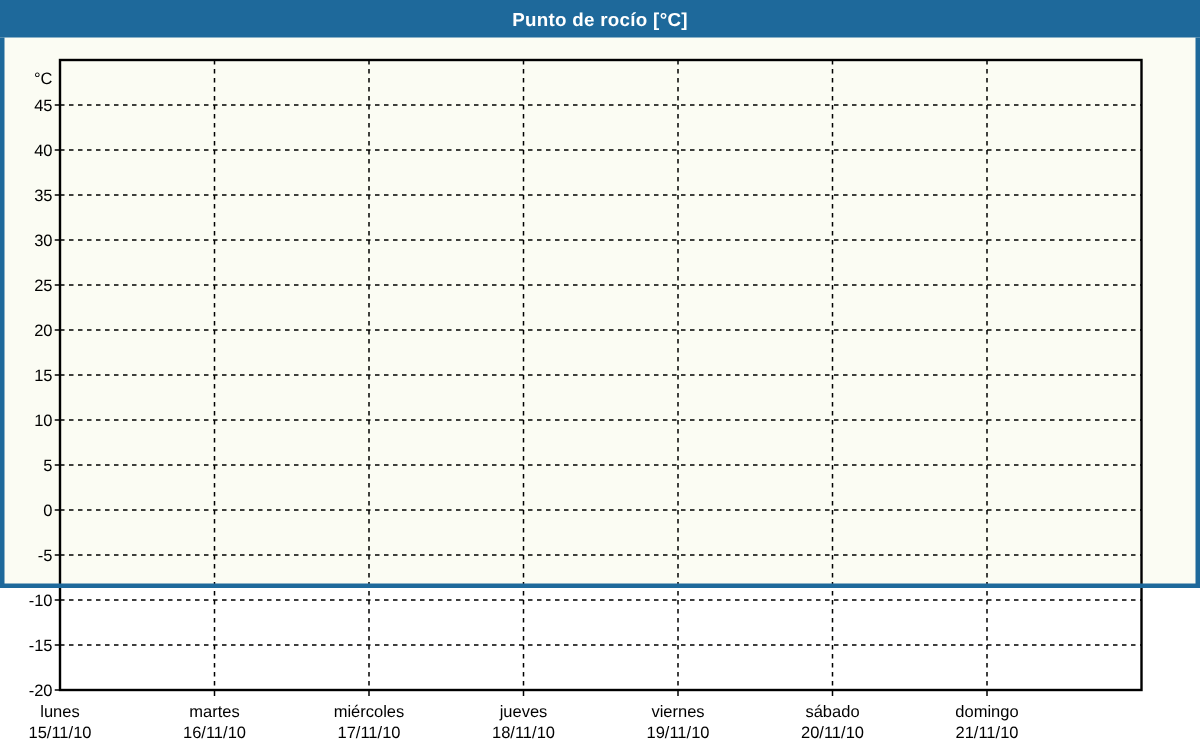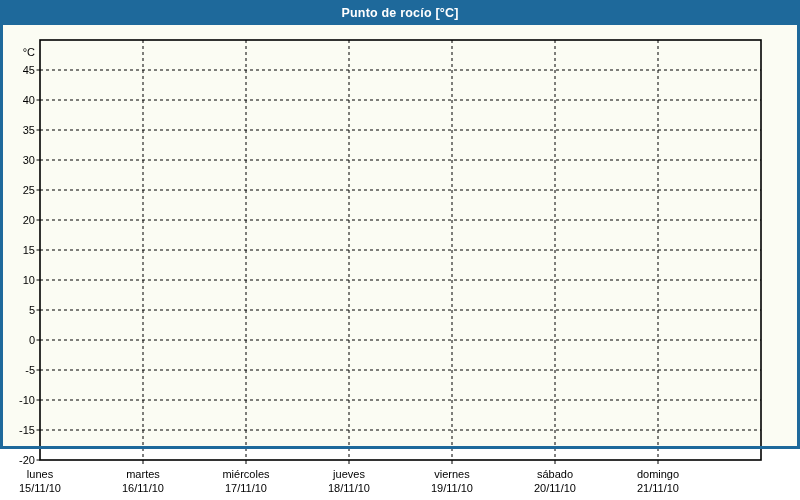--- a/index.html
+++ b/index.html
@@ -4,21 +4,21 @@
 <style>
   html, body { margin: 0; padding: 0; }
   body {
     width: 800px; height: 500px;
     font-family: "Liberation Sans", sans-serif;
     background: #ffffff;
     overflow: hidden;
   }
   .app {
     position: relative;
-    width: 800px; height: 449px;
+    width: 800px; height: 392px;
     background: var(--page-bg, #fbfcf3);
   }
   .titlebar {
     position: absolute;
     top: 0; left: 0; right: 0;
     height: 25px;
     background: var(--frame-blue, #1e699b);
     display: flex;
     align-items: center;
     justify-content: center;

